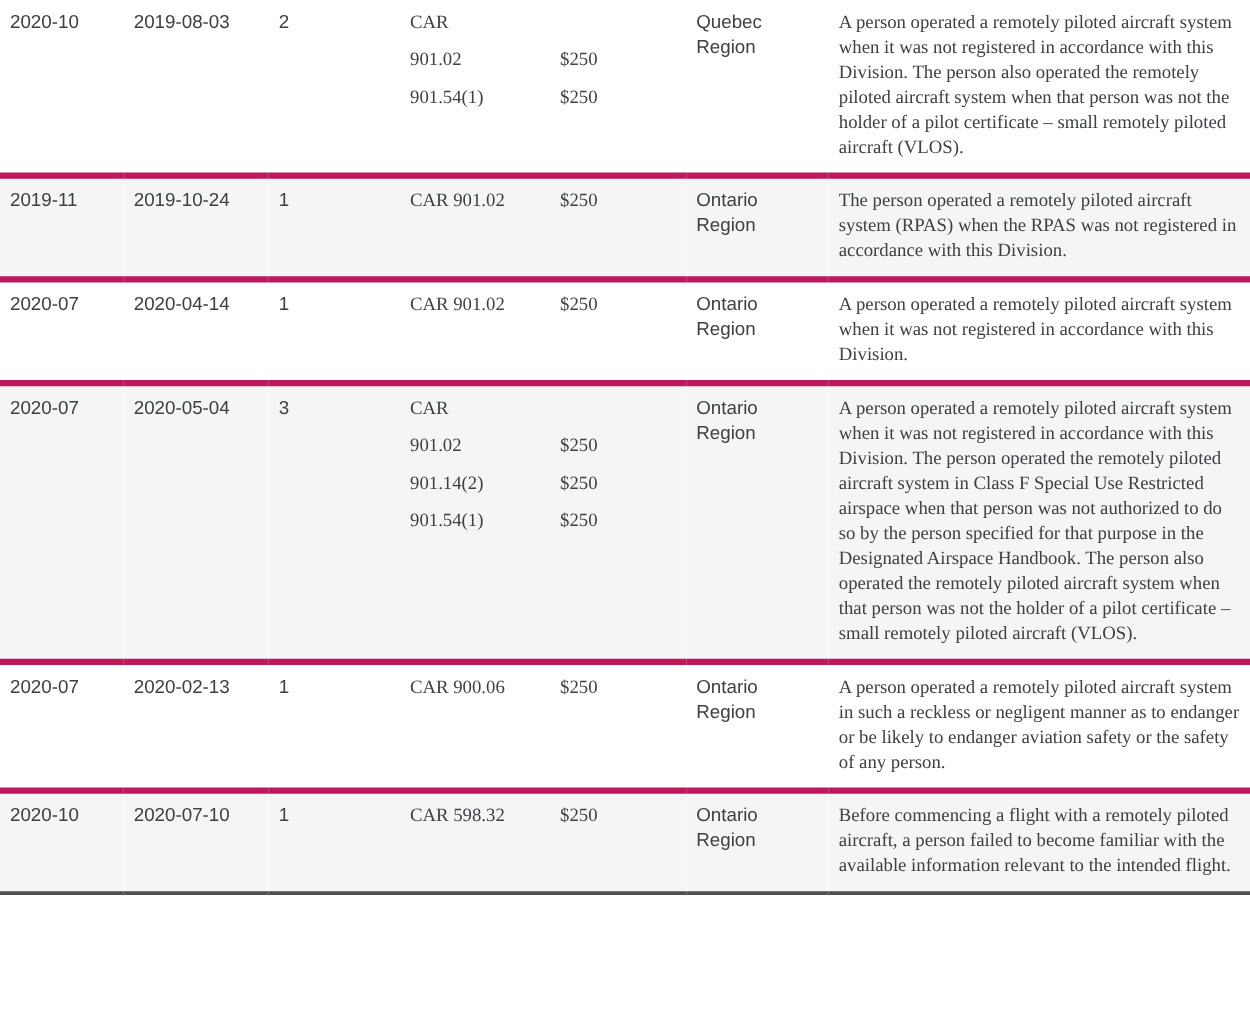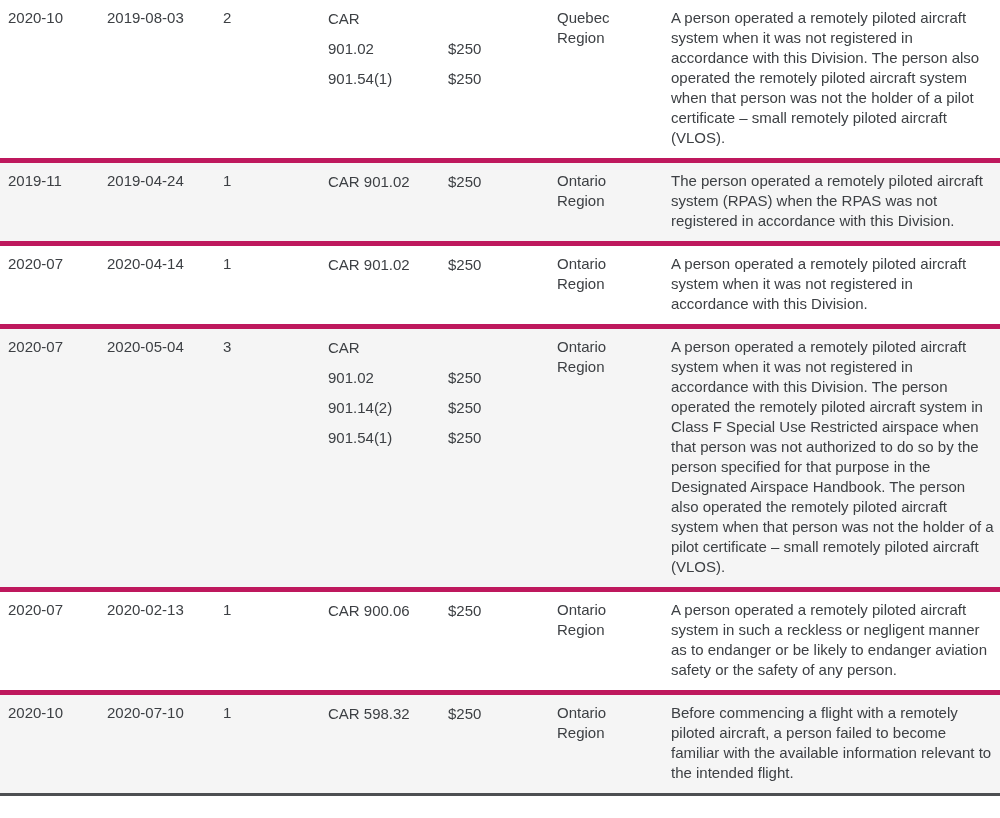--- a/index.html
+++ b/index.html
@@ -31,26 +31,28 @@
   }
   td {
     padding: 8px 8px 10px 8px;
     font-size: 15px;
     line-height: 20px;
     vertical-align: top;
     word-wrap: break-word;
   }
   td.c-desc {
     padding-right: 6px;
+    font-family: Liberation Serif, serif;
   }
   .pline {
     min-height: 21px;
     line-height: 21px;
     margin-bottom: 9px;
     white-space: nowrap;
+    font-family: Liberation Serif, serif;
   }
   .pline:last-child {
     margin-bottom: 0;
   }
 </style>
 </head>
 <body>
 
 <table class="penalties">
   <colgroup>
@@ -77,21 +79,21 @@
       <div class="pline"></div>
       <div class="pline">$250</div>
       <div class="pline">$250</div>
     </td>
     <td>Quebec Region</td>
     <td class="c-desc">A person operated a remotely piloted aircraft system when it was not registered in accordance with this Division. The person also operated the remotely piloted aircraft system when that person was not the holder of a pilot certificate – small remotely piloted aircraft (VLOS).</td>
   </tr>
 
   <tr>
     <td>2019-11</td>
-    <td>2019-04-24</td>
+    <td>2019-10-24</td>
     <td>1</td>
     <td>
       <div class="pline">CAR 901.02</div>
     </td>
     <td>
       <div class="pline">$250</div>
     </td>
     <td>Ontario Region</td>
     <td class="c-desc">The person operated a remotely piloted aircraft system (RPAS) when the RPAS was not registered in accordance with this Division.</td>
   </tr>

